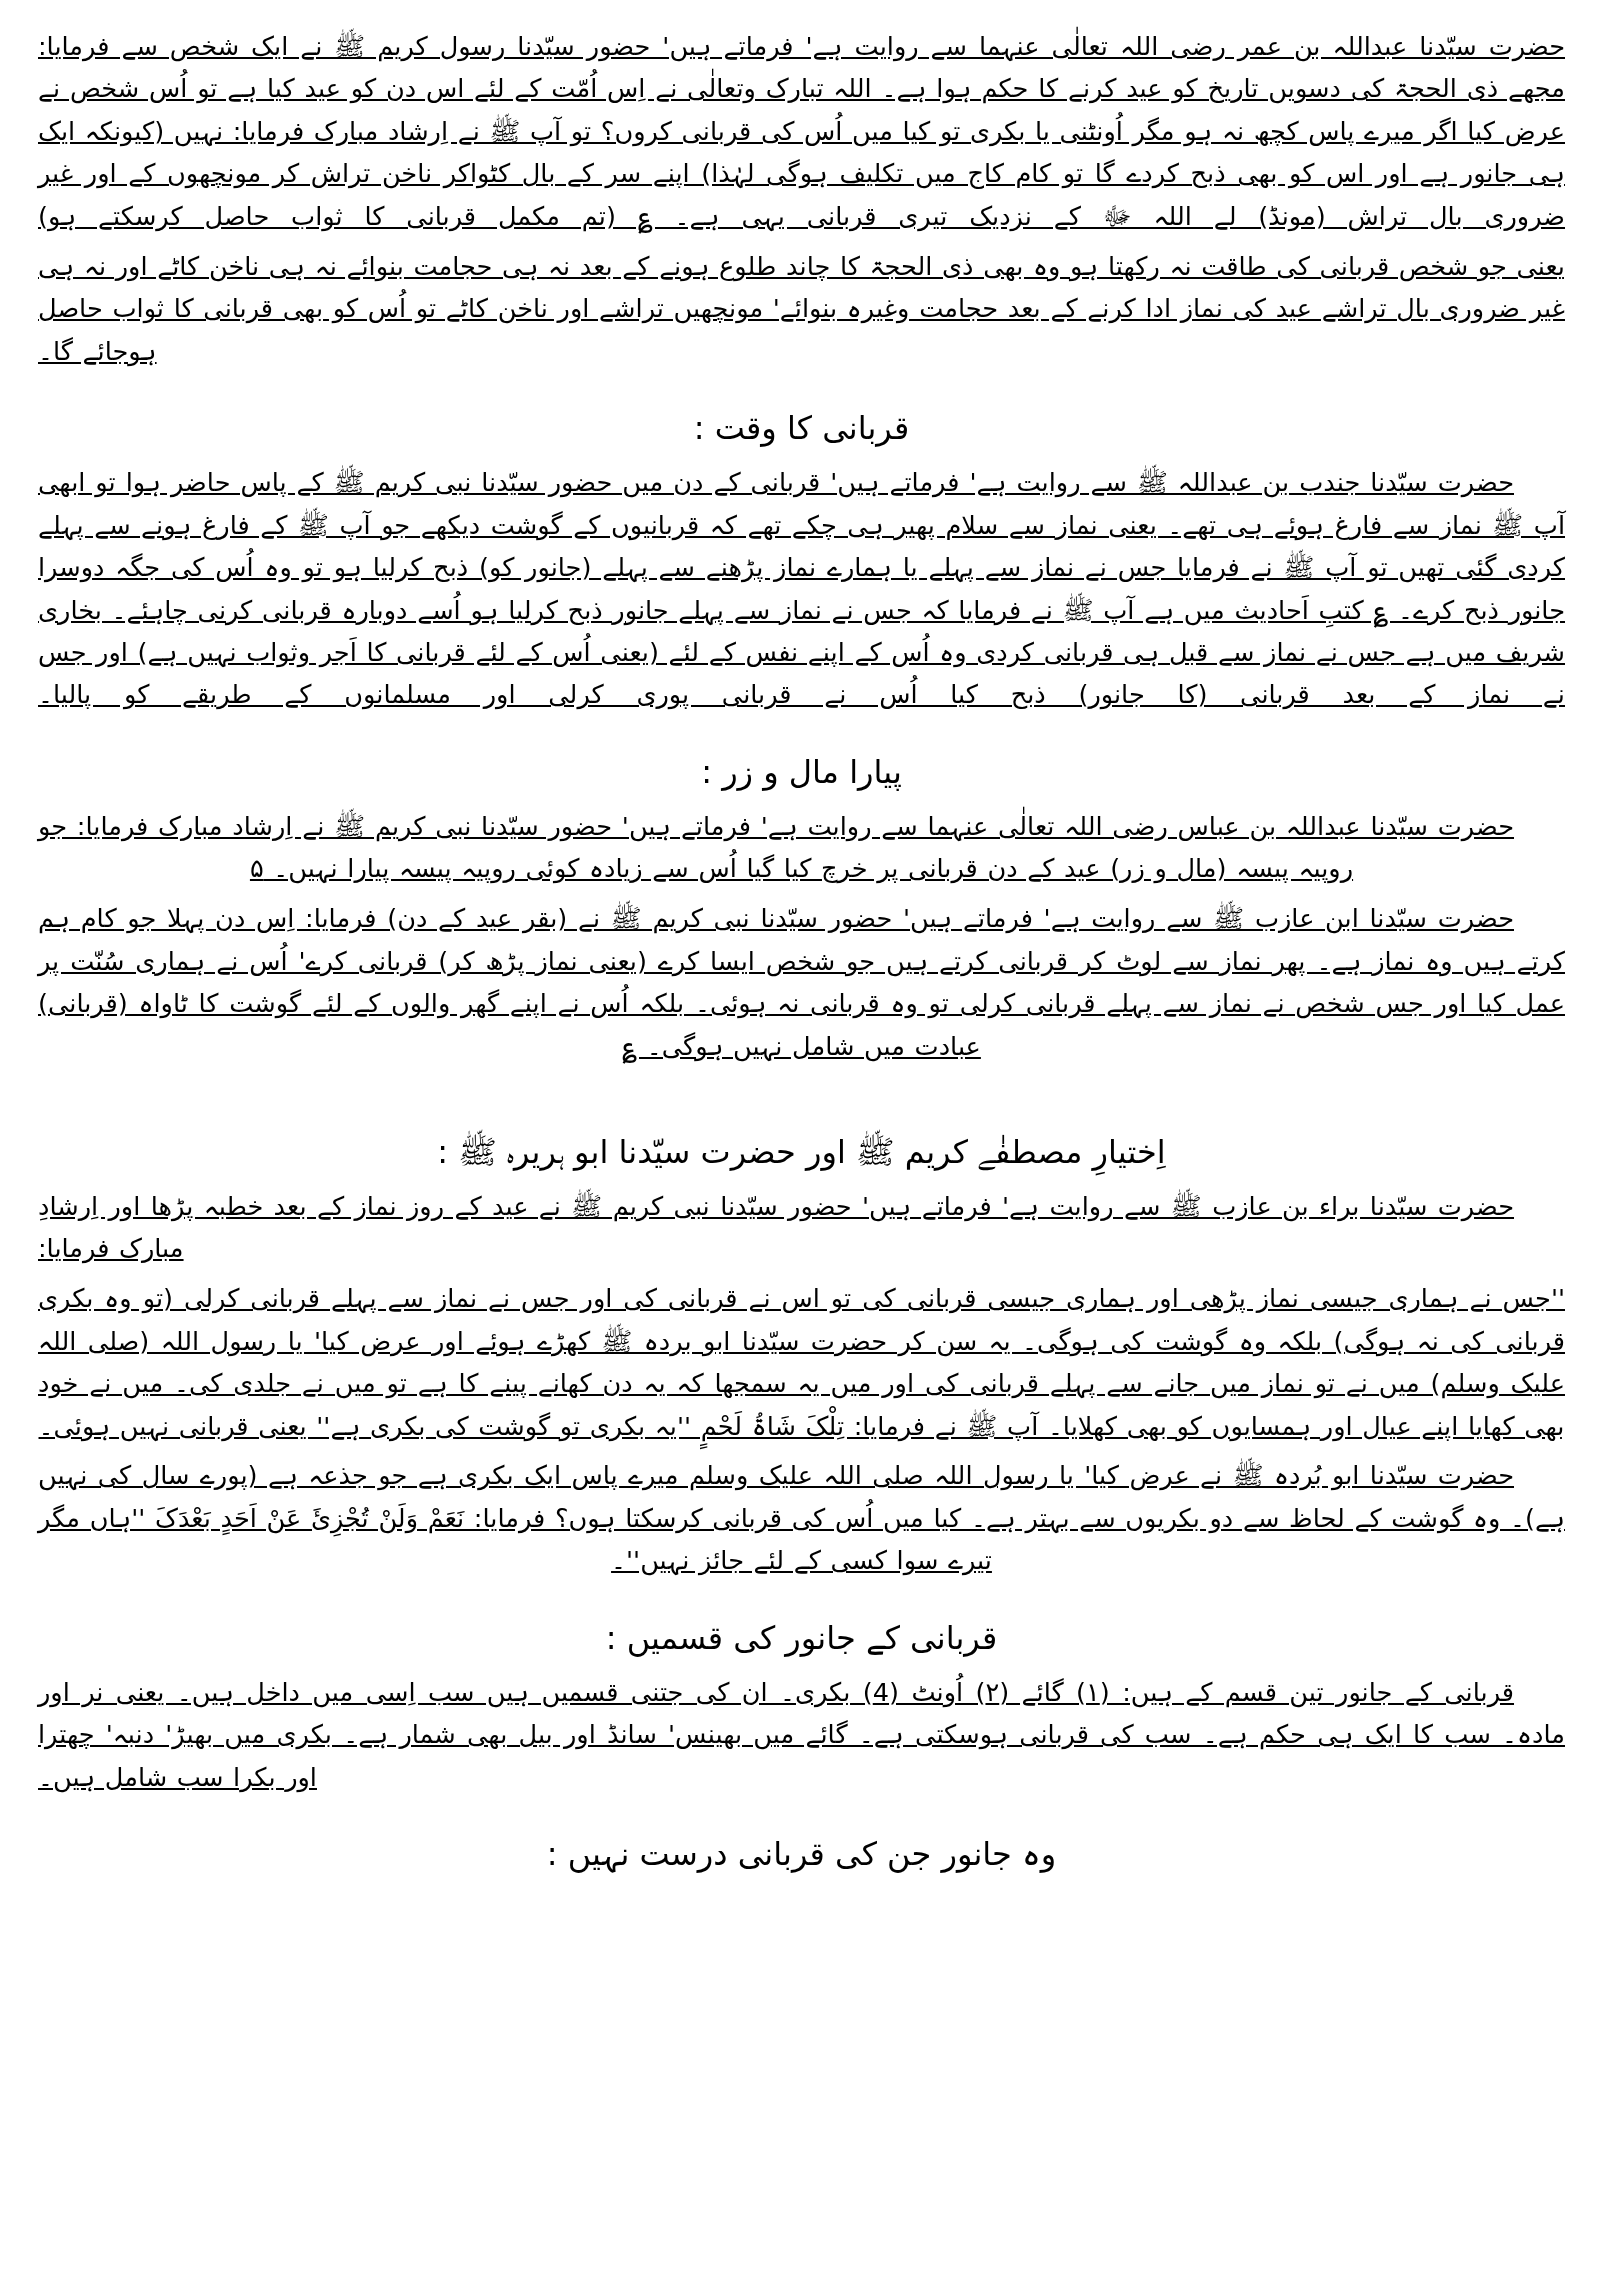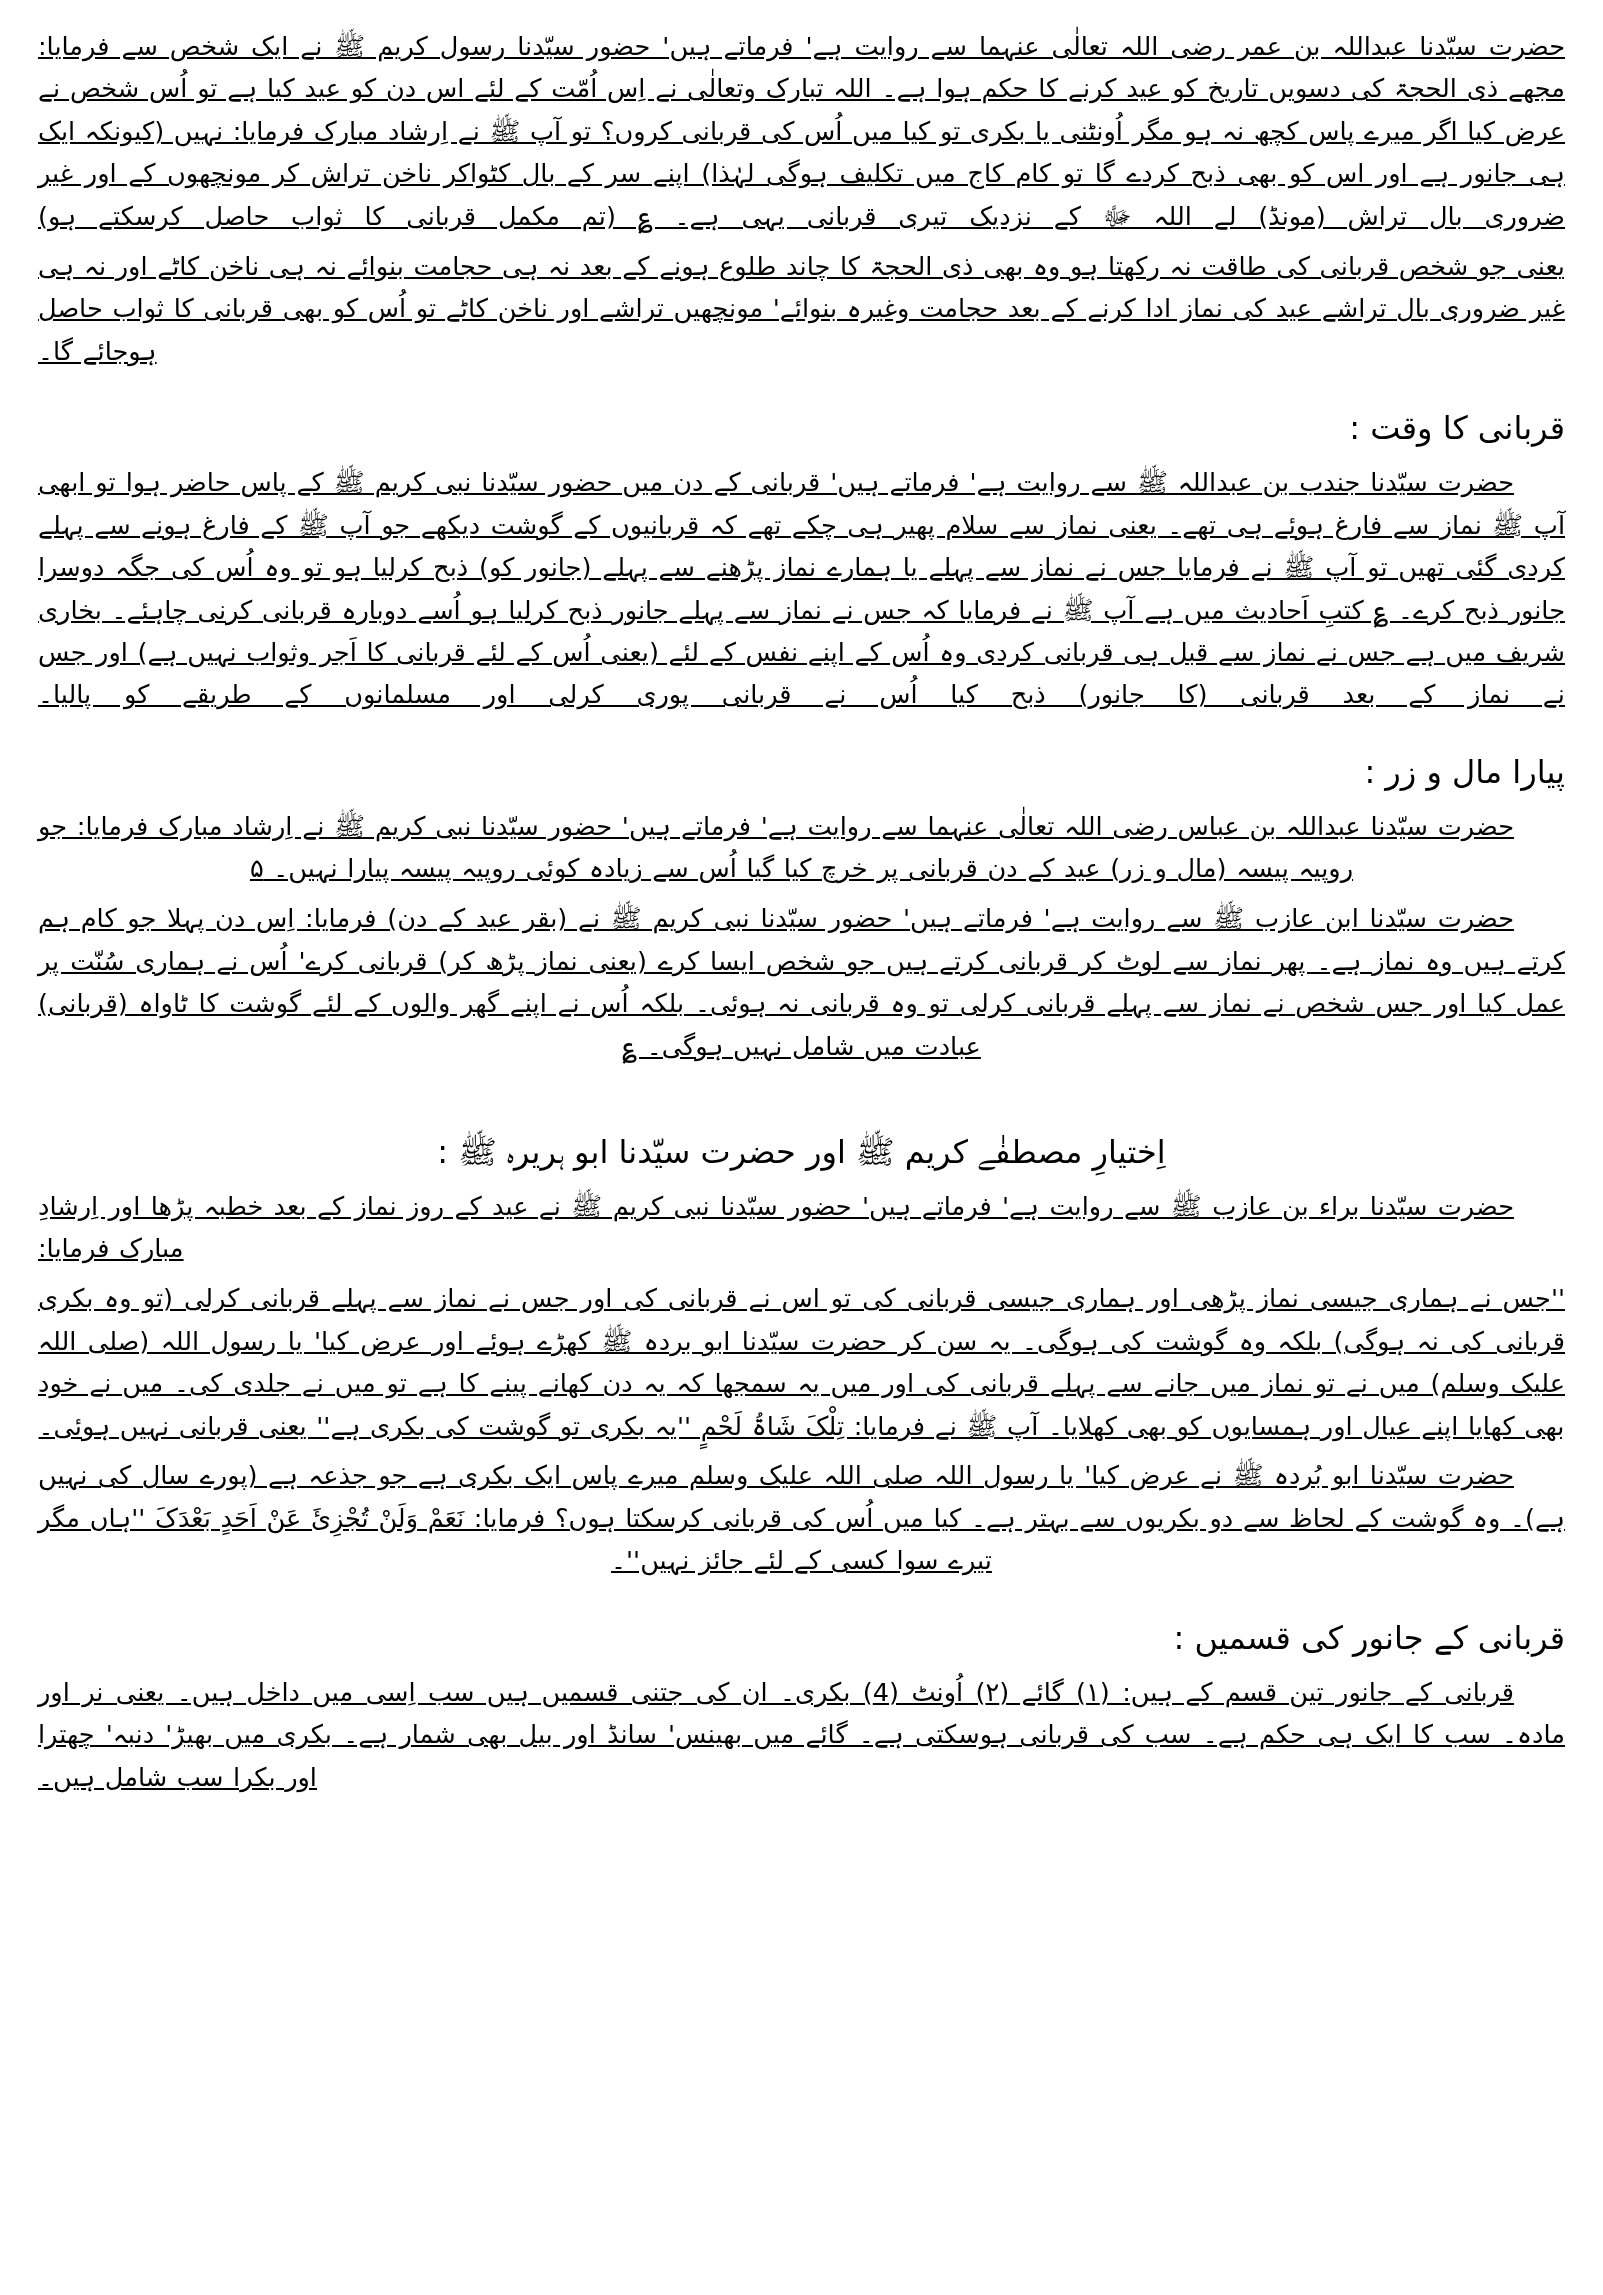--- a/index.html
+++ b/index.html
@@ -38,21 +38,21 @@
     text-align-last: center;
   }
   .para.left-last {
     text-align-last: left;
   }
   .indent-first {
     text-indent: 51px;
   }
   .heading {
     direction: rtl;
-    text-align: right;
+    text-align: center;
     font-size: 32px;
     line-height: 1.5;
     margin: 19px 0 8.8px 0;
     font-weight: normal;
   }
   .heading.center {
     text-align: center;
     margin-top: 48px;
   }
   .sp-sm { height: 5.8px; }
@@ -92,15 +92,16 @@
   <p class="para tight center-last indent-first">حضرت سیّدنا ابو بُردہ ﷺ نے عرض کیا' یا رسول اللہ صلی اللہ علیک وسلم میرے پاس ایک بکری ہے جو جذعہ ہے (پورے سال کی نہیں ہے)۔ وہ گوشت کے لحاظ سے دو بکریوں سے بہتر ہے۔ کیا میں اُس کی قربانی کرسکتا ہوں؟ فرمایا: نَعَمْ وَلَنْ تُجْزِئَ عَنْ اَحَدٍ بَعْدَکَ ''ہاں مگر تیرے سوا کسی کے لئے جائز نہیں''۔</p>
 
   <div class="sp-sm"></div>
 
   <h2 class="heading">قربانی کے جانور کی قسمیں :</h2>
 
   <p class="para tight left-last indent-first">قربانی کے جانور تین قسم کے ہیں: (۱) گائے (۲) اُونٹ (4) بکری۔ ان کی جتنی قسمیں ہیں سب اِسی میں داخل ہیں۔ یعنی نر اور مادہ۔ سب کا ایک ہی حکم ہے۔ سب کی قربانی ہوسکتی ہے۔ گائے میں بھینس' سانڈ اور بیل بھی شمار ہے۔ بکری میں بھیڑ' دنبہ' چھترا اور بکرا سب شامل ہیں۔</p>
 
   <div class="sp-sm"></div>
 
+  <h2 class="heading">وہ جانور جن کی قربانی درست نہیں :</h2>
 
 </div>
 
 
 </body></html>

